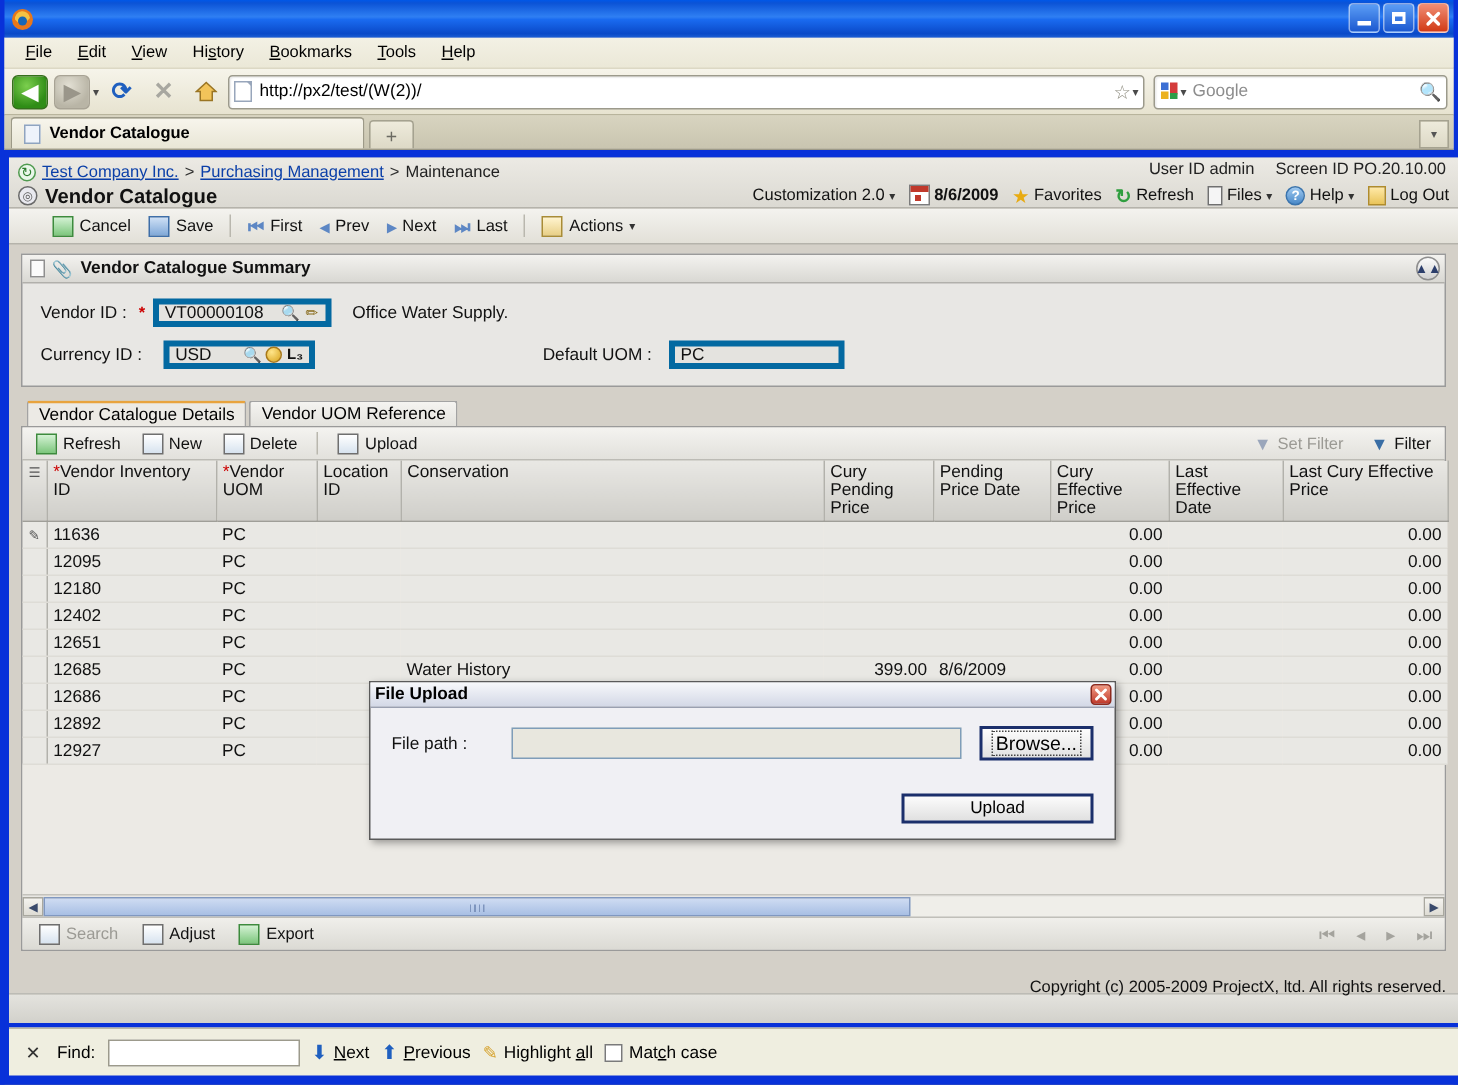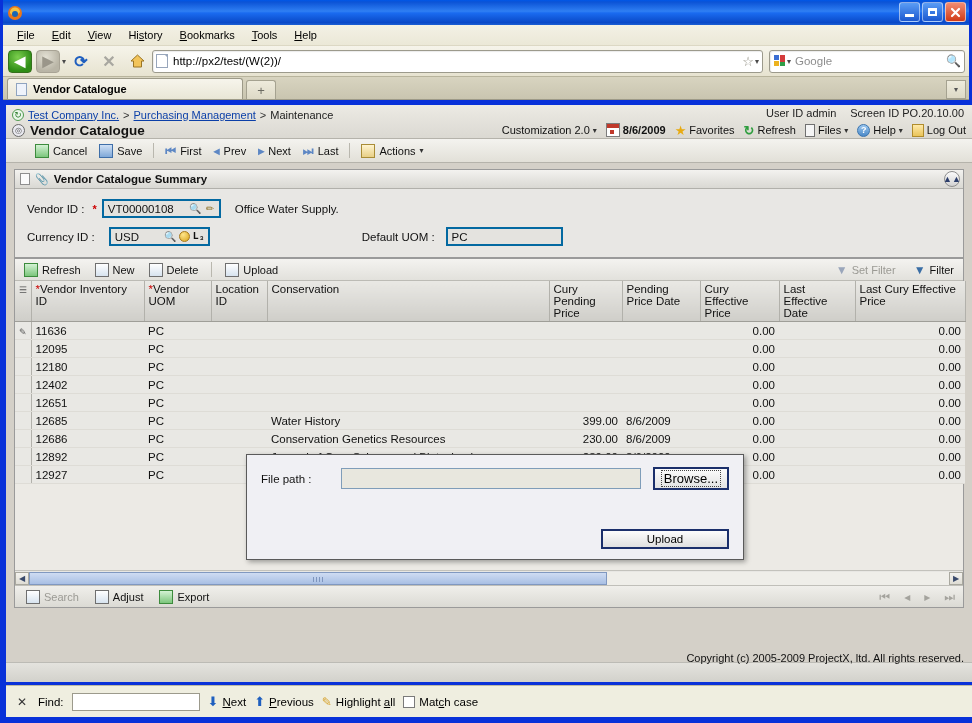--- a/index.html
+++ b/index.html
@@ -189,28 +189,28 @@
   .panel-title{font-weight:bold;font-size:11.5px;color:#111;}
   .ph-doc{width:10px;height:12px;background:#fbfbfb;border:1px solid #8f8f8f;}
   .ph-clip{font-size:11px;color:#5b5b5b;}
   .collapse-btn{position:absolute;right:3px;top:1px;width:16px;height:16px;border-radius:50%;
     background:linear-gradient(180deg,#fbfbfb,#d2d2d2);border:1px solid #8e8e8e;
     display:flex;align-items:center;justify-content:center;font-size:9px;color:#2c3e6b;}
   .panel-body{padding:7px 0 8px 0;}
   .frow{display:flex;align-items:center;height:25px;padding-left:12px;}
   .flabel{font-size:11.5px;color:#111;}
   .req{color:#c00;font-weight:bold;margin:0 5px 0 8px;}
-  .ctrl{height:19px;background:#e4e3df;border:2px solid #0369a1;display:flex;align-items:center;
+  .ctrl{height:19px;background:#e4e3df;border:4px solid #0369a1;display:flex;align-items:center;
     padding:0 2px;font-size:11.5px;color:#111;}
   .ctrl .val{flex:1;padding-left:2px;}
   .ctrl .ic-btn{width:14px;height:15px;display:flex;align-items:center;justify-content:center;font-size:10px;}
   .lens{color:#2a62b0;font-size:11px;}
   .pencil{color:#8a6d1f;font-size:11px;}
   .coin{width:11px;height:11px;border-radius:50%;background:radial-gradient(circle at 35% 30%,#ffe58a,#d8a31c);border:1px solid #a8791a;}
-  .lsub{font-weight:bold;font-size:11px;font-family:Liberation Mono, monospace;}
+  .lsub{font-weight:bold;font-size:11px;}
   .desc-text{margin-left:14px;font-size:11.5px;color:#111;}
 
   
   .subtabs{display:flex;align-items:flex-end;margin:8px 0 0 12px;height:18px;gap:2px;}
   .subtab{height:17px;padding:0 7px;display:flex;align-items:center;font-size:11.5px;
     border:1px solid #a3a3a3;border-bottom:none;border-radius:2px 2px 0 0;
     background:linear-gradient(180deg,#f5f4f1,#e3e2dd);}
   .subtab.active{background:#eceae5;border-top:2px solid #e8a33d;font-weight:normal;}
   .gridbox{margin:0 8px 0 8px;border:1px solid #9a9a9a;background:#eceae5;}
   .grid-toolbar{height:22px;display:flex;align-items:center;gap:8px;padding-left:6px;position:relative;
@@ -498,20 +498,28 @@
             <span class="ic-btn lsub">L₃</span>
           </span>
           <span class="flabel" style="margin-left:152px;">Default UOM :</span>
           <span class="ctrl" style="width:117px;margin-left:11px;">
             <span class="val">PC</span>
           </span>
         </div>
       </div>
     </div>
 
+    <div class="subtabs">
+      <div class="subtab active">
+        <span>Vendor Catalogue Details</span>
+      </div>
+      <div class="subtab">
+        <span>Vendor UOM Reference</span>
+      </div>
+    </div>
 
     <div class="gridbox">
       <div class="grid-toolbar">
         <span class="tb-btn">
           <span class="sq-icon green"></span>
           <span>Refresh</span>
         </span>
         <span class="tb-btn">
           <span class="sq-icon"></span>
           <span>New</span>
@@ -707,20 +715,28 @@
           <span>▸</span>
           <span>⏭</span>
         </span>
       </div>
     </div>
 
     <div class="copybar"></div>
     <div class="copyright">Copyright (c) 2005-2009 ProjectX, ltd. All rights reserved.</div>
 
     <div id="dialog">
+      <div id="dlg-title">
+        <span class="t">File Upload</span>
+        <span id="dlg-close">
+          <svg width="10" height="10" viewBox="0 0 10 10">
+              <path d="M2 2 L8 8 M8 2 L2 8" stroke="#fff" stroke-width="2" stroke-linecap="round"></path>
+            </svg>
+        </span>
+      </div>
       <div id="dlg-body">
         <div class="dlg-row">
           <span class="dlg-label">File path :</span>
           <span id="filepath-input"></span>
           <span id="browse-btn">
               <span>Browse...</span>
             </span>
         </div>
         <div id="upload-btn">
           <span>Upload</span>

